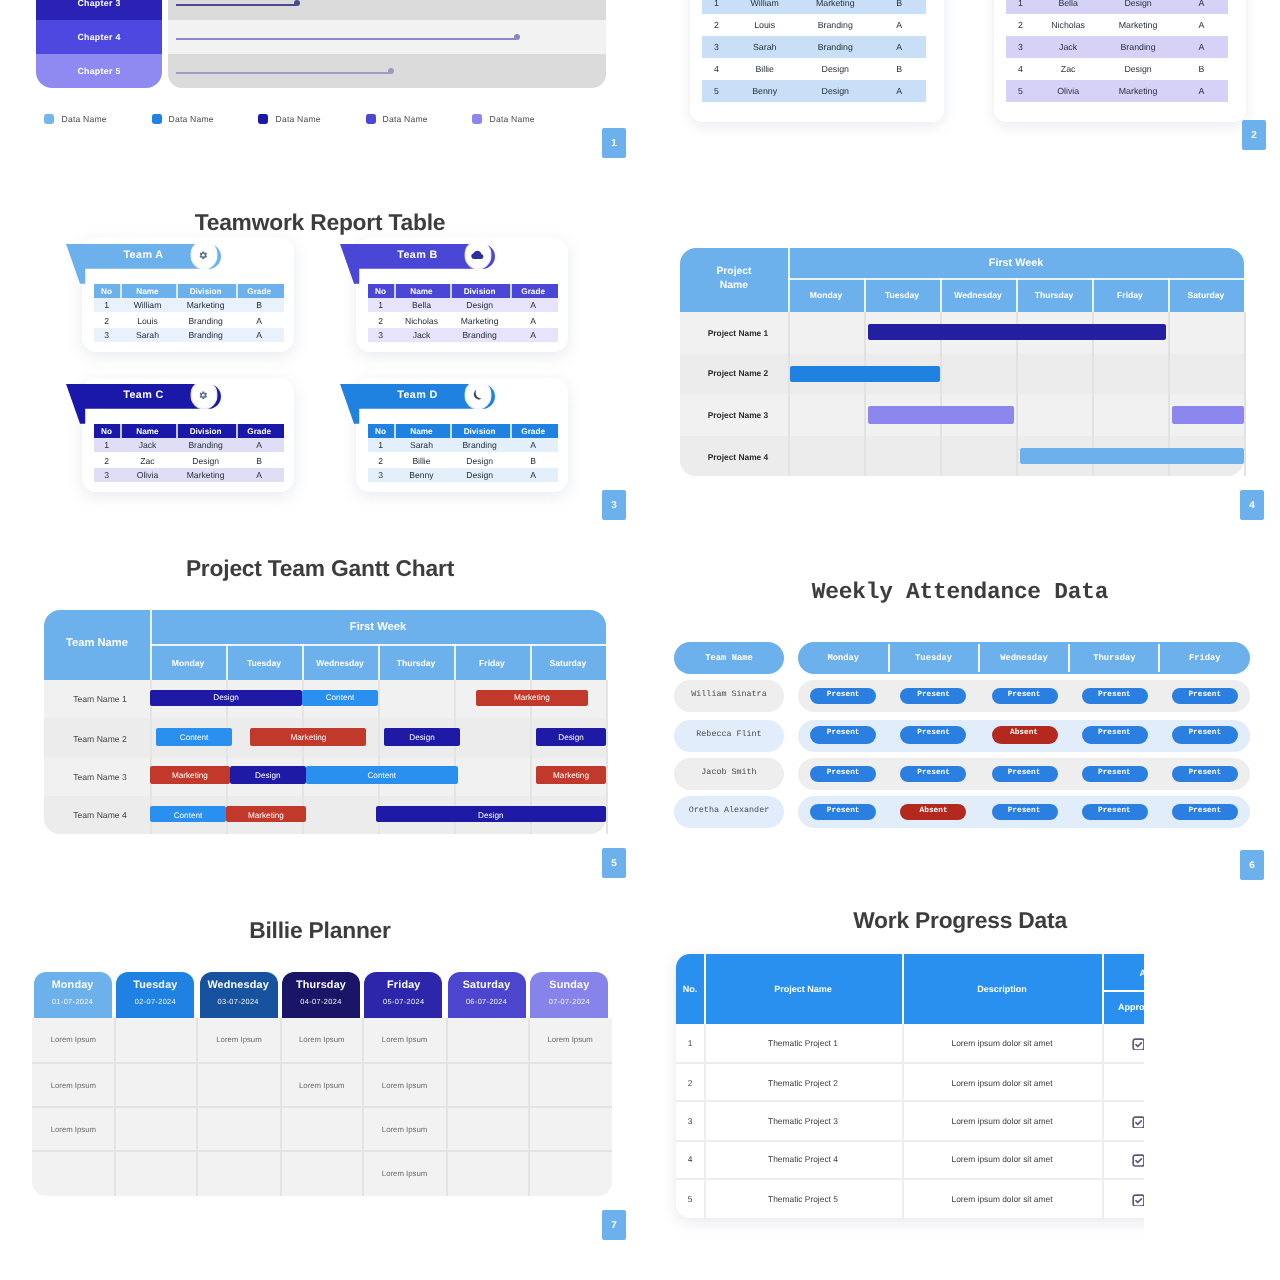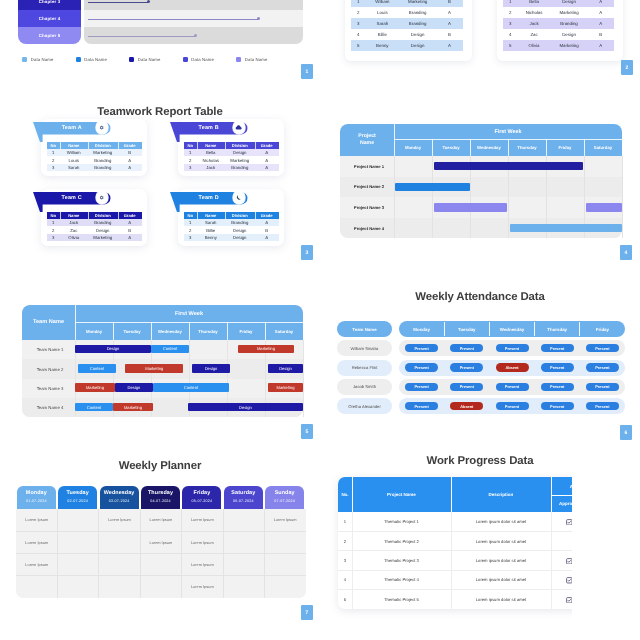--- a/index.html
+++ b/index.html
@@ -352,20 +352,21 @@
       <div class="g-bar" style="left:395.14px;top:182.70000000000002px;width:74.86px;height:8.4px;background:#1f82e0;"></div>
       <div class="g-rowlabel" style="left:345px;top:197.2px;width:48px;height:20.6px;justify-content:center;font-size:4.2px;">Project Name 3</div>
       <div class="g-bar" style="left:433.9px;top:203.3px;width:72.96px;height:8.4px;background:#8b87ee;"></div>
       <div class="g-bar" style="left:585.9px;top:203.3px;width:36.1px;height:8.4px;background:#8b87ee;"></div>
       <div class="g-rowlabel" style="left:345px;top:217.8px;width:48px;height:20.6px;justify-content:center;font-size:4.2px;">Project Name 4</div>
       <div class="g-bar" style="left:509.9px;top:223.90000000000003px;width:112.10000000000001px;height:8.4px;background:#6cb0ec;"></div>
       <div class="badge" style="left:620px;top:245px;">4</div>
     </div>
 
   <div class="slide" id="s5" style="left:0;top:0;width:640px;height:640px;">
+    <div class="sec-title" style="left:0px;top:279px">Project Team Gantt Chart</div>
   <div style="position:absolute;left:22px;top:340px;width:281px;height:77.4px;background:#f1f1f1;border-radius:0 0 8px 8px;"></div>
       <div style="position:absolute;left:22px;top:359.35px;width:281px;height:19.35px;background:#ececec;"></div>
       <div style="position:absolute;left:22px;top:398.05px;width:281px;height:19.35px;background:#ececec;border-radius:0 0 8px 8px;"></div>
       <div style="position:absolute;left:74.5px;top:340px;width:1px;height:77.4px;background:#e4e4e4;"></div>
       <div style="position:absolute;left:112.5px;top:340px;width:1px;height:77.4px;background:#e4e4e4;"></div>
       <div style="position:absolute;left:150.5px;top:340px;width:1px;height:77.4px;background:#e4e4e4;"></div>
       <div style="position:absolute;left:188.5px;top:340px;width:1px;height:77.4px;background:#e4e4e4;"></div>
       <div style="position:absolute;left:226.5px;top:340px;width:1px;height:77.4px;background:#e4e4e4;"></div>
       <div style="position:absolute;left:264.5px;top:340px;width:1px;height:77.4px;background:#e4e4e4;"></div>
       <div style="position:absolute;left:302.5px;top:340px;width:1px;height:77.4px;background:#e4e4e4;"></div>
@@ -399,21 +400,21 @@
       <div style="position:absolute;left:114.9px;top:383.375px;width:38px;height:8.6px;background:#1f1aa5;border-radius:1px;display:flex;align-items:center;justify-content:center;color:#fff;font-size:4.1px;">Design</div>
       <div style="position:absolute;left:152.89999999999998px;top:383.375px;width:76px;height:8.6px;background:#2a90f0;border-radius:1px;display:flex;align-items:center;justify-content:center;color:#fff;font-size:4.1px;">Content</div>
       <div style="position:absolute;left:268.03999999999996px;top:383.375px;width:34.96px;height:8.6px;background:#c0392b;border-radius:1px;display:flex;align-items:center;justify-content:center;color:#fff;font-size:4.1px;">Marketing</div>
       <div class="g-rowlabel" style="left:27px;top:398.05px;width:46px;height:19.35px;justify-content:center;font-weight:normal;color:#464646;font-size:4.3px;">Team Name 4</div>
       <div style="position:absolute;left:75px;top:402.725px;width:38px;height:8.6px;background:#2a90f0;border-radius:1px;display:flex;align-items:center;justify-content:center;color:#fff;font-size:4.1px;">Content</div>
       <div style="position:absolute;left:113px;top:402.725px;width:39.9px;height:8.6px;background:#c0392b;border-radius:1px;display:flex;align-items:center;justify-content:center;color:#fff;font-size:4.1px;">Marketing</div>
       <div style="position:absolute;left:187.86px;top:402.725px;width:115.13999999999999px;height:8.6px;background:#1f1aa5;border-radius:1px;display:flex;align-items:center;justify-content:center;color:#fff;font-size:4.1px;">Design</div>
       <div class="badge" style="left:301px;top:424px;">5</div>
     </div>
 
-  <div class="slide" id="s6" style="left:0;top:0;width:640px;height:640px;">
+  <div class="slide" id="s6" style="left:0;top:0;width:640px;height:640px;font-family:Liberation Mono, monospace;">
     <div class="sec-title" style="left:320px;top:291px">Weekly Attendance Data</div>
   <div class="at-head" style="left:337px;top:321px;width:55px;height:16px;">Team Name</div>
       <div style="position:absolute;left:399px;top:321px;width:226px;height:16px;background:#6cb0ec;border-radius:9px;"></div>
       <div style="position:absolute;left:399px;top:321px;width:45.2px;height:16px;display:flex;align-items:center;justify-content:center;color:#fff;font-size:4.4px;font-weight:bold;">Monday</div>
       <div style="position:absolute;left:444.2px;top:321px;width:45.2px;height:16px;display:flex;align-items:center;justify-content:center;color:#fff;font-size:4.4px;font-weight:bold;">Tuesday</div>
       <div style="position:absolute;left:443.7px;top:322px;width:1px;height:14px;background:rgba(255,255,255,.9);"></div>
       <div style="position:absolute;left:489.4px;top:321px;width:45.2px;height:16px;display:flex;align-items:center;justify-content:center;color:#fff;font-size:4.4px;font-weight:bold;">Wednesday</div>
       <div style="position:absolute;left:488.9px;top:322px;width:1px;height:14px;background:rgba(255,255,255,.9);"></div>
       <div style="position:absolute;left:534.6px;top:321px;width:45.2px;height:16px;display:flex;align-items:center;justify-content:center;color:#fff;font-size:4.4px;font-weight:bold;">Thursday</div>
       <div style="position:absolute;left:534.1px;top:322px;width:1px;height:14px;background:rgba(255,255,255,.9);"></div>
@@ -444,21 +445,21 @@
       <div style="position:absolute;left:399px;top:398.1px;width:226px;height:16px;background:#e2edfb;border-radius:9px;"></div>
       <div style="position:absolute;left:405.1px;top:402px;width:33px;height:8.2px;background:#2a7fe0;border-radius:5px;display:flex;align-items:center;justify-content:center;color:#fff;font-size:3.9px;font-weight:bold;">Present</div>
       <div style="position:absolute;left:450.3px;top:402px;width:33px;height:8.2px;background:#b4291e;border-radius:5px;display:flex;align-items:center;justify-content:center;color:#fff;font-size:3.9px;font-weight:bold;">Absent</div>
       <div style="position:absolute;left:495.5px;top:402px;width:33px;height:8.2px;background:#2a7fe0;border-radius:5px;display:flex;align-items:center;justify-content:center;color:#fff;font-size:3.9px;font-weight:bold;">Present</div>
       <div style="position:absolute;left:540.7px;top:402px;width:33px;height:8.2px;background:#2a7fe0;border-radius:5px;display:flex;align-items:center;justify-content:center;color:#fff;font-size:3.9px;font-weight:bold;">Present</div>
       <div style="position:absolute;left:585.9px;top:402px;width:33px;height:8.2px;background:#2a7fe0;border-radius:5px;display:flex;align-items:center;justify-content:center;color:#fff;font-size:3.9px;font-weight:bold;">Present</div>
       <div class="badge" style="left:620px;top:425px;">6</div>
     </div>
 
   <div class="slide" id="s7" style="left:0;top:0;width:640px;height:640px;">
-    <div class="sec-title" style="left:0px;top:460px">Weekly Planner</div>
+    <div class="sec-title" style="left:0px;top:460px">Billie Planner</div>
   <div style="position:absolute;left:16px;top:508.6px;width:289.8px;height:89.6px;background:#f2f2f2;border-radius:0 0 7px 7px;"></div>
       <div style="position:absolute;left:56.9px;top:508.6px;width:1px;height:89.6px;background:#e3e3e3;"></div>
       <div style="position:absolute;left:98.3px;top:508.6px;width:1px;height:89.6px;background:#e3e3e3;"></div>
       <div style="position:absolute;left:139.7px;top:508.6px;width:1px;height:89.6px;background:#e3e3e3;"></div>
       <div style="position:absolute;left:181.1px;top:508.6px;width:1px;height:89.6px;background:#e3e3e3;"></div>
       <div style="position:absolute;left:222.5px;top:508.6px;width:1px;height:89.6px;background:#e3e3e3;"></div>
       <div style="position:absolute;left:263.9px;top:508.6px;width:1px;height:89.6px;background:#e3e3e3;"></div>
       <div style="position:absolute;left:16px;top:530.5px;width:289.8px;height:1px;background:#e3e3e3;"></div>
       <div style="position:absolute;left:16px;top:552.9px;width:289.8px;height:1px;background:#e3e3e3;"></div>
       <div style="position:absolute;left:16px;top:575.3px;width:289.8px;height:1px;background:#e3e3e3;"></div>

